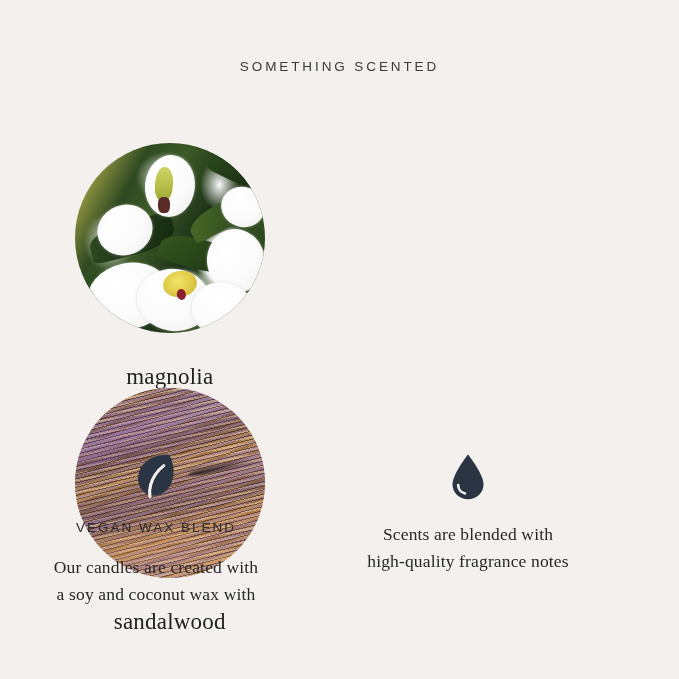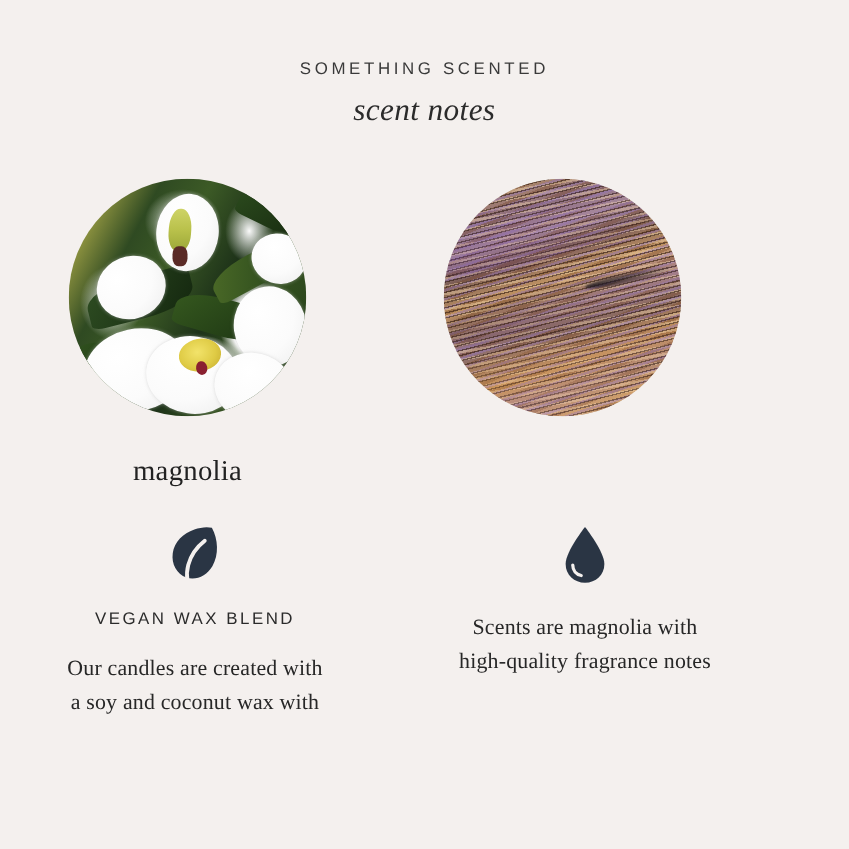--- a/index.html
+++ b/index.html
@@ -11,21 +11,21 @@
     height: 679px;
     background: #f4f0ee;
     font-family: "Liberation Sans", sans-serif;
     overflow: hidden;
     position: relative;
   }
 
   
   .header {
     position: absolute;
-    top: 48px;
+    top: 60px;
     left: 0;
     width: 679px;
     text-align: center;
   }
   .eyebrow {
     font-family: "Liberation Sans", sans-serif;
     font-size: 13.5px;
     letter-spacing: 2.9px;
     color: #3a3a3a;
     text-transform: uppercase;
@@ -42,20 +42,21 @@
     letter-spacing: 0.3px;
   }
 
   
   .notes-row {
     position: absolute;
     top: 143px;
     left: 0;
     width: 600px;
     display: flex;
+    flex-direction: column;
   }
   .note-col {
     width: 339.5px;
     display: flex;
     flex-direction: column;
     align-items: center;
   }
   .note-circle {
     width: 190px;
     height: 190px;
@@ -178,21 +179,21 @@
     left: 112px; top: 76px;
     background: linear-gradient(90deg, rgba(25,22,30,0.85), rgba(25,22,30,0.1));
     border-radius: 50%;
     transform: rotate(-12deg);
     filter: blur(1px);
   }
 
   
   .features-row {
     position: absolute;
-    top: 419px;
+    top: 452px;
     left: 0;
     width: 624px;
     display: flex;
   }
   .feature-col {
     width: 339.5px;
     display: flex;
     flex-direction: column;
     align-items: center;
   }
@@ -219,21 +220,20 @@
     text-align: center;
     letter-spacing: 0.15px;
   }
   .feature-text div { white-space: nowrap; }
 </style>
 </head>
 <body>
 
 <div class="header">
   <div class="eyebrow">SOMETHING SCENTED</div>
-  <div class="subtitle">scent notes</div>
 </div>
 
 <div class="notes-row">
 
   <div class="note-col">
     <div class="note-circle">
       <div class="magnolia">
         <div class="mag-leaf l1"></div>
         <div class="mag-leaf l2"></div>
         <div class="mag-leaf l3"></div>
@@ -257,20 +257,21 @@
   <div class="note-col">
     <div class="note-circle">
       <div class="sandalwood">
         <div class="sw-wave w1"></div>
         <div class="sw-wave w2"></div>
         <div class="sw-wave w3"></div>
         <div class="sw-wave w4"></div>
         <div class="sw-dark"></div>
       </div>
     </div>
+    <div class="note-label">sandalwood</div>
   </div>
 
 </div>
 
 <div class="features-row">
 
   <div class="feature-col">
     <svg class="feature-icon" viewBox="0 0 46 50">
       <path d="M36.5 3.2 C41.6 12.4 42.2 24.8 37.0 33.8 C32.4 41.8 23.6 45.6 16.1 43.0
                C8.3 40.3 4.0 32.0 5.2 23.6 C6.5 14.4 13.4 7.6 22.5 4.6 C27.2 3.0 32.0 2.2 36.5 3.2 Z" fill="#2a3544"></path>
@@ -283,18 +284,18 @@
     </div>
   </div>
 
   <div class="feature-col">
     <svg class="feature-icon" viewBox="0 0 46 50">
       <path d="M23 2.5 C23 2.5 38.5 22.0 38.5 32.2 C38.5 40.8 31.6 47.2 23 47.2
                C14.4 47.2 7.5 40.8 7.5 32.2 C7.5 22.0 23 2.5 23 2.5 Z" fill="#2a3544"></path>
       <path d="M13.2 33.0 C13.2 37.3 16.0 40.6 20.0 41.4" fill="none" stroke="#f4f0ee" stroke-width="2.6" stroke-linecap="round"></path>
     </svg>
     <div class="feature-text">
-      <div>Scents are magnolia with</div>
+      <div>Scents are blended with</div>
       <div>high-quality fragrance notes</div>
     </div>
   </div>
 
 </div>
 
 </body></html>

